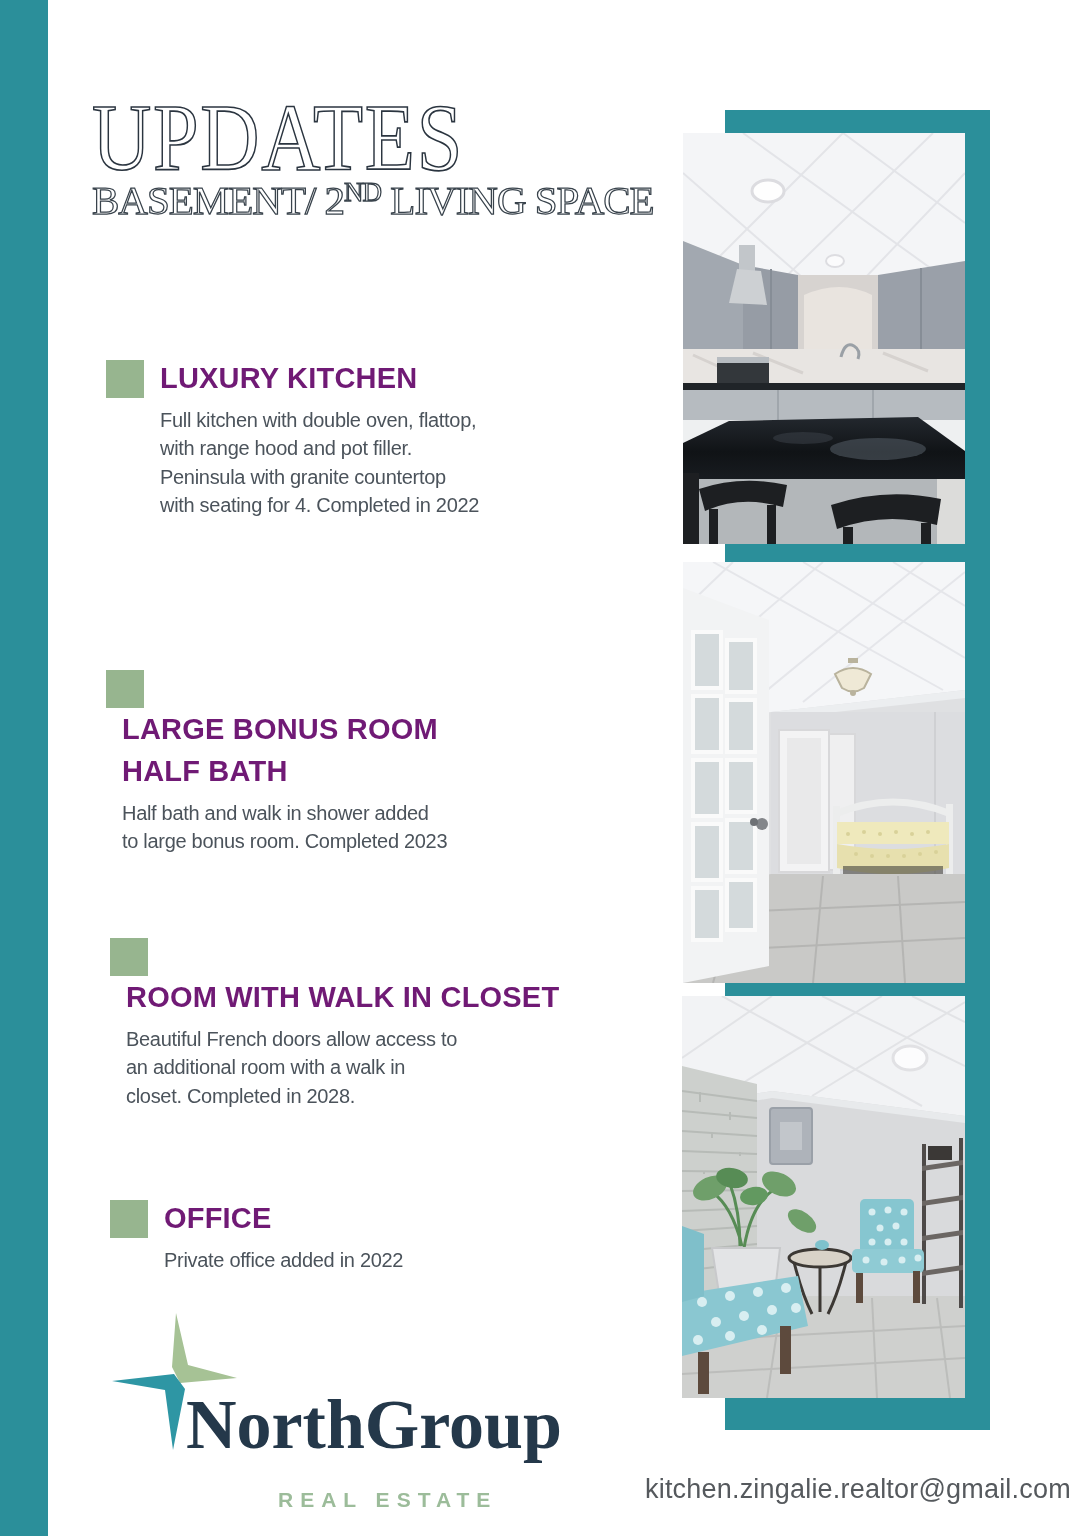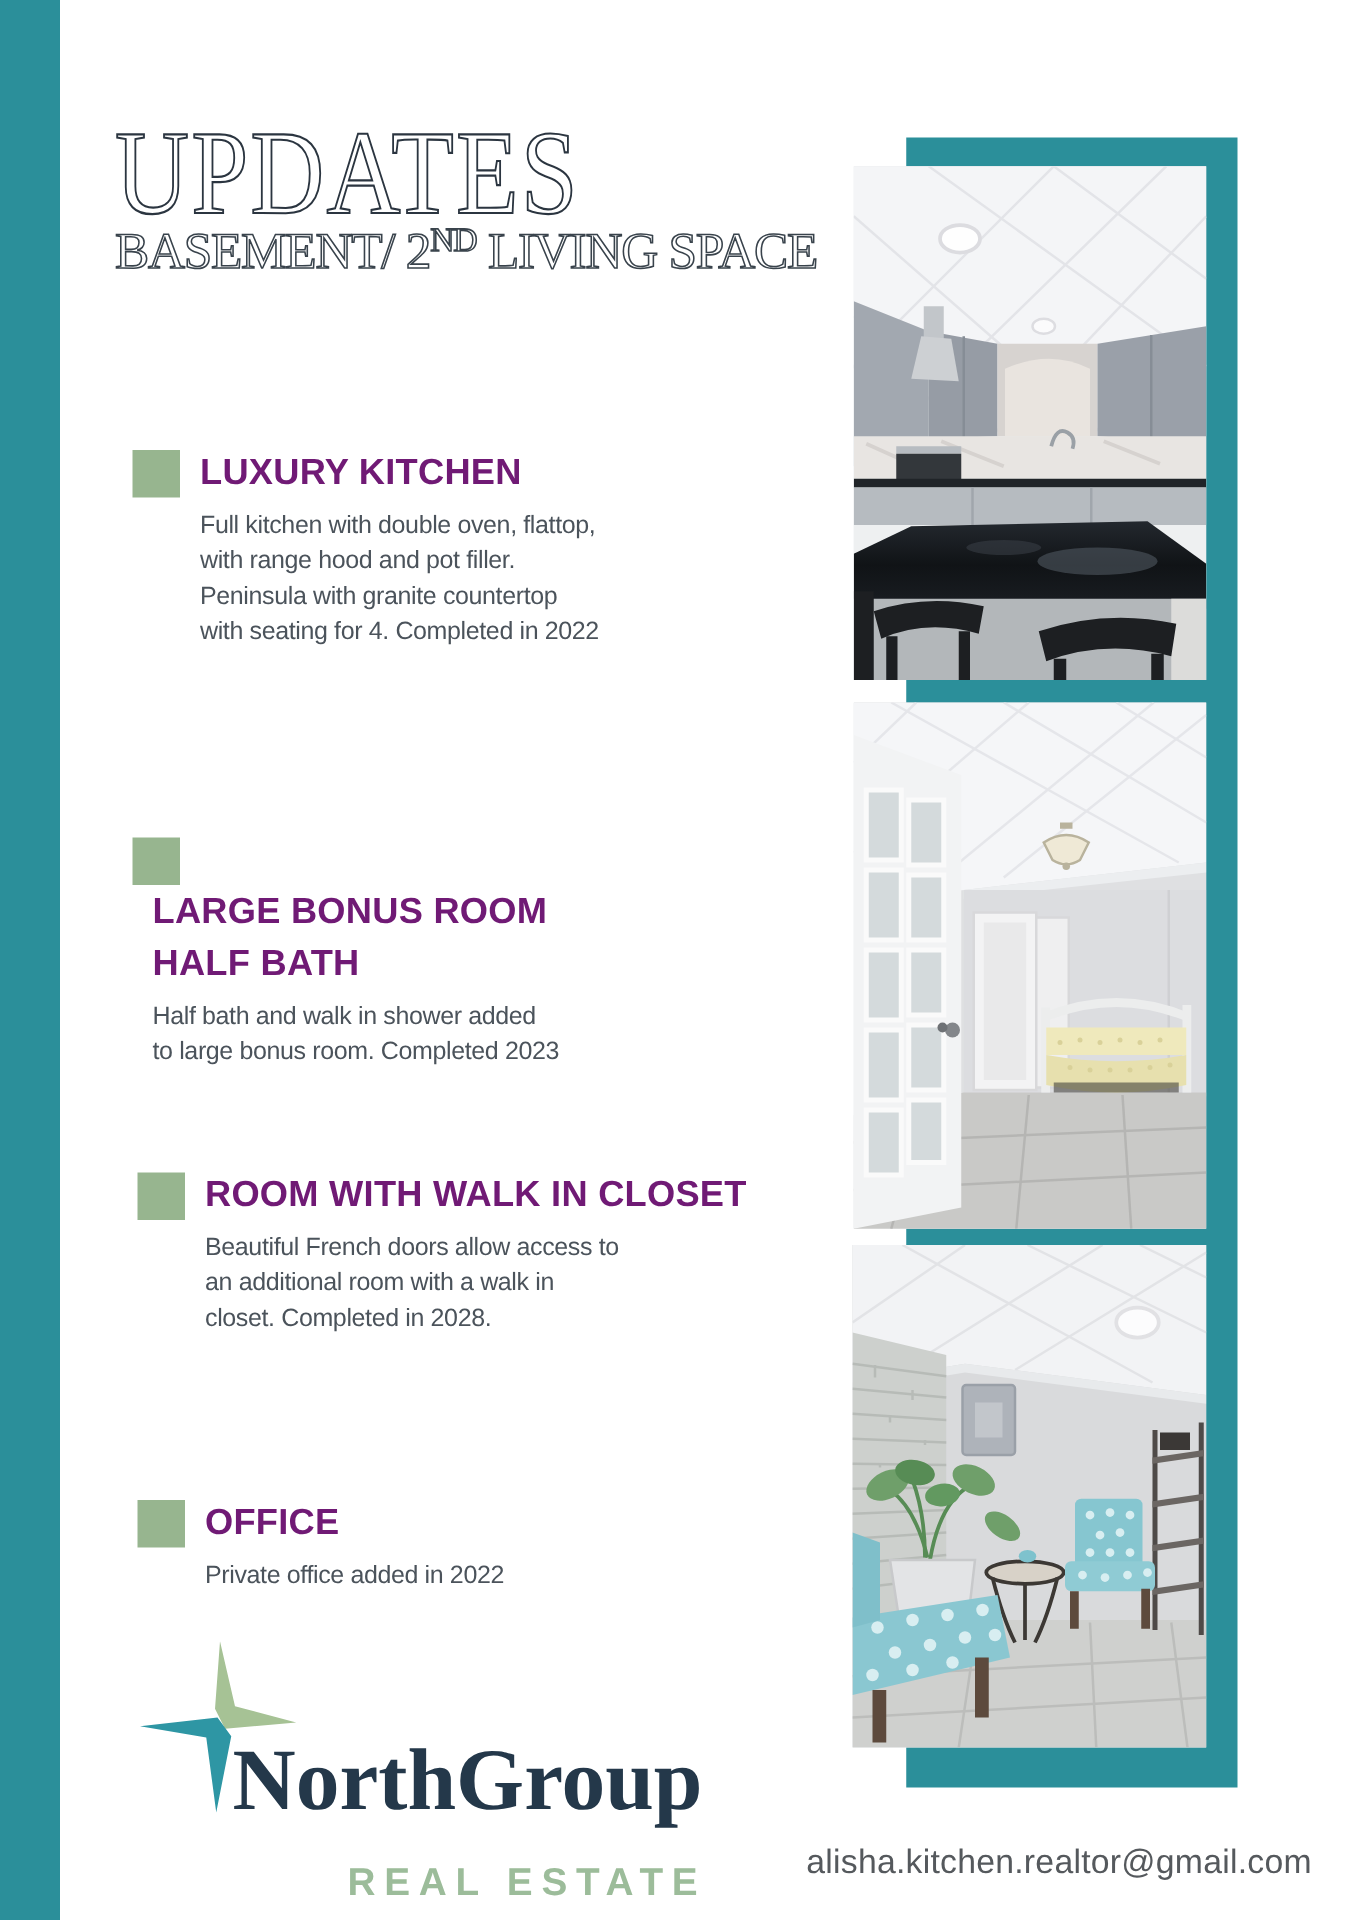--- a/index.html
+++ b/index.html
@@ -35,21 +35,21 @@
   .photo2{left:683px;top:562px;}
   .photo3{left:682px;top:996px;}
   .brand-star{position:absolute;left:112px;top:1313px;}
   .brand-name{
     position:absolute;left:186px;top:1390px;margin:0;
     font-family:"Liberation Serif", serif;font-weight:bold;
     font-size:70px;line-height:1;color:#24384A;letter-spacing:0px;
   }
   .brand-tagline{
     position:absolute;left:278px;top:1488px;margin:0;
-    font-size:31px;font-weight:bold;letter-spacing:7px;color:#9CBC9A;
+    font-size:21px;font-weight:bold;letter-spacing:7px;color:#9CBC9A;
   }
   .email{
     position:absolute;left:645px;top:1474px;margin:0;
     font-size:27px;color:#55595D;letter-spacing:0.2px;
   }
 </style>
 </head>
 <body>
 
 <div class="page">
@@ -75,21 +75,21 @@
   <div class="section" style="left:106px;top:667px;flex-direction:column;">
     <div class="bullet"></div>
     <div class="section-text">
       <h2 class="section-heading">LARGE BONUS ROOM
 HALF BATH</h2>
       <p class="section-body">Half bath and  walk in shower added
 to large bonus room. Completed 2023</p>
     </div>
   </div>
 
-  <div class="section" style="left:110px;top:935px;">
+  <div class="section" style="left:110px;top:935px;flex-direction:column;">
     <div class="bullet"></div>
     <div class="section-text">
       <h2 class="section-heading">ROOM WITH WALK IN CLOSET</h2>
       <p class="section-body">Beautiful French doors allow access to
 an additional room with a walk in
 closet. Completed in 2028.</p>
     </div>
   </div>
 
   <div class="section" style="left:110px;top:1197px;">
@@ -360,15 +360,15 @@
     </g>
   </svg>
 
   <svg class="brand-star" width="126" height="138" viewBox="0 0 126 138">
     <path d="M64,0 L76,52 L125,65 L68,70 L60,54 Z" fill="#A6C295"></path>
     <path d="M0,68 L62,61 L73,76 L61,137 L53,77 Z" fill="#2E96A4"></path>
   </svg>
   <h3 class="brand-name">NorthGroup</h3>
   <div class="brand-tagline">REAL ESTATE</div>
 
-  <p class="email">alisha.kitchen.realtor@gmail.com</p>
+  <p class="email">kitchen.zingalie.realtor@gmail.com</p>
 
 </div>
 
 </body></html>

